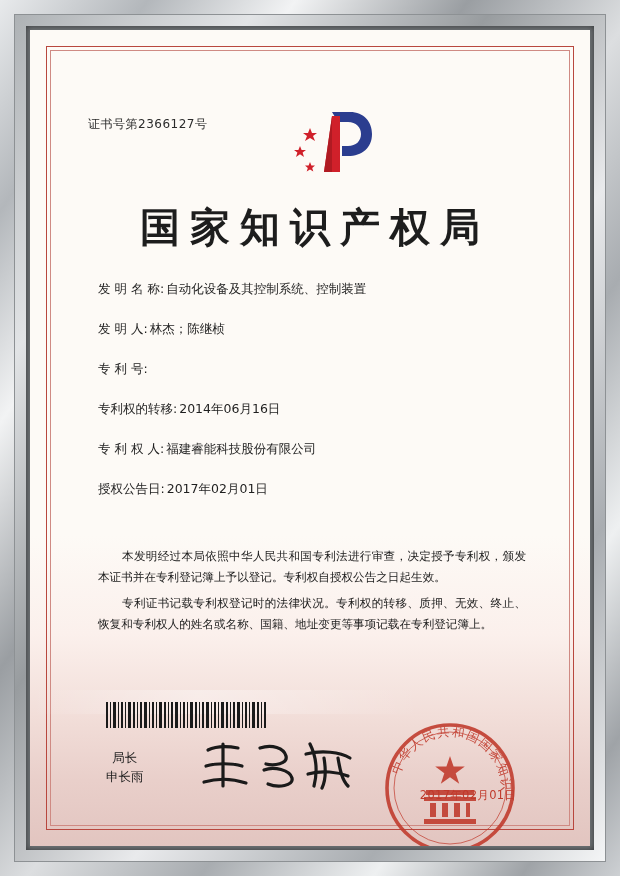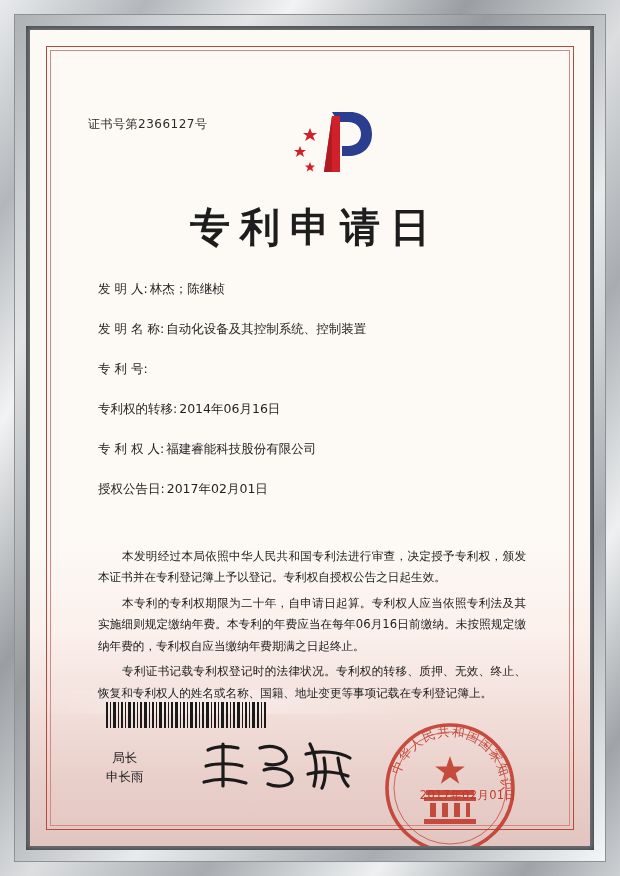--- a/index.html
+++ b/index.html
@@ -135,51 +135,50 @@
 
         <g fill="#d0202a">
           <polygon points="22,22 24,27 29,27 25,30 27,35 22,32 17,35 19,30 15,27 20,27"></polygon>
           <polygon points="12,40 13.6,44 18,44 14.6,46.6 16,51 12,48.3 8,51 9.4,46.6 6,44 10.4,44"></polygon>
           <polygon points="22,56 23.4,59.6 27,59.6 24.2,62 25.3,65.6 22,63.4 18.7,65.6 19.8,62 17,59.6 20.6,59.6"></polygon>
         </g>
       </svg>
     </div>
 
 
-    <div class="title">专利申请日</div>
+    <div class="title">国家知识产权局</div>
 
     <div class="fields">
+      <div class="field">
+        <span class="lab">发 明 名 称:</span>
+        <span class="val">自动化设备及其控制系统、控制装置</span>
+      </div>
       <div class="field">
         <span class="lab">发 明 人:</span>
         <span class="val">林杰；陈继桢</span>
       </div>
       <div class="field">
-        <span class="lab">发 明 名 称:</span>
-        <span class="val">自动化设备及其控制系统、控制装置</span>
-      </div>
-      <div class="field">
         <span class="lab">专 利 号:</span>
       </div>
       <div class="field">
         <span class="lab">专利权的转移:</span>
         <span class="val">2014年06月16日</span>
       </div>
       <div class="field">
         <span class="lab">专 利 权 人:</span>
         <span class="val">福建睿能科技股份有限公司</span>
       </div>
       <div class="field">
         <span class="lab">授权公告日:</span>
         <span class="val">2017年02月01日</span>
       </div>
     </div>
 
     <div class="paras">
       <p>本发明经过本局依照中华人民共和国专利法进行审查，决定授予专利权，颁发本证书并在专利登记簿上予以登记。专利权自授权公告之日起生效。</p>
-      <p>本专利的专利权期限为二十年，自申请日起算。专利权人应当依照专利法及其实施细则规定缴纳年费。本专利的年费应当在每年06月16日前缴纳。未按照规定缴纳年费的，专利权自应当缴纳年费期满之日起终止。</p>
       <p>专利证书记载专利权登记时的法律状况。专利权的转移、质押、无效、终止、恢复和专利权人的姓名或名称、国籍、地址变更等事项记载在专利登记簿上。</p>
     </div>
 
     <div class="barcode">
       <svg width="160" height="26" viewBox="0 0 160 26">
         <g fill="#1a1a1a">
           <rect x="0" y="0" width="2" height="26"></rect>
             <rect x="4" y="0" width="1" height="26"></rect>
           <rect x="7" y="0" width="3" height="26"></rect>
             <rect x="12" y="0" width="1" height="26"></rect>

